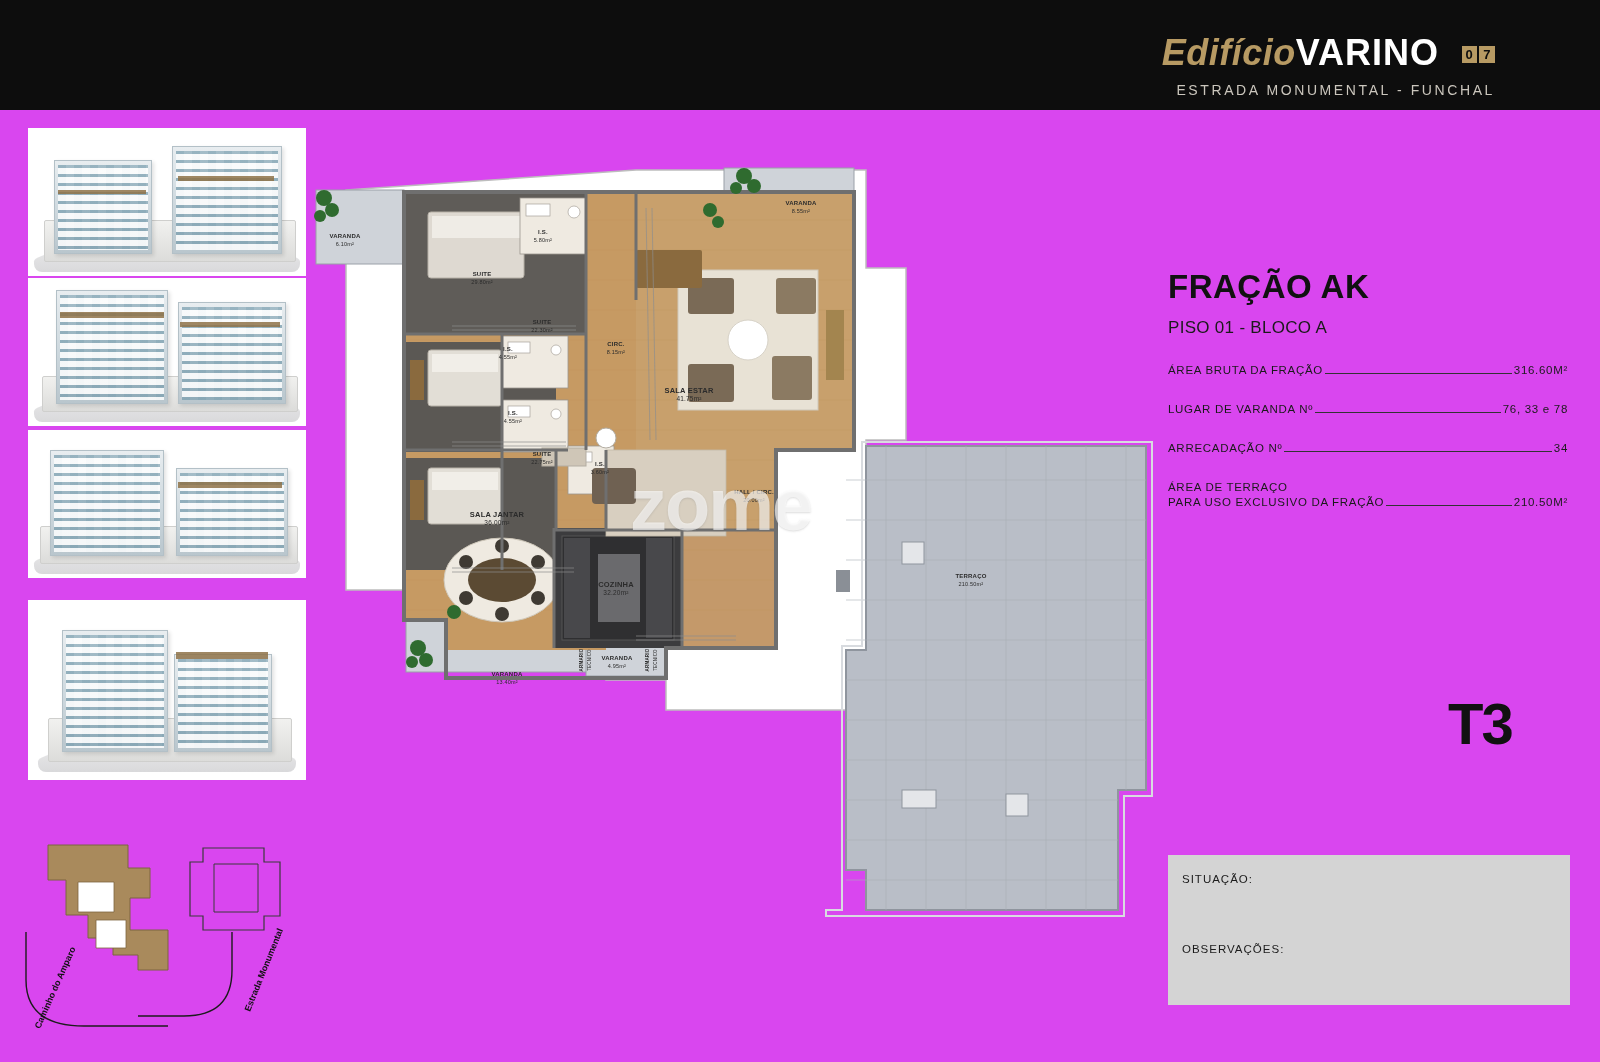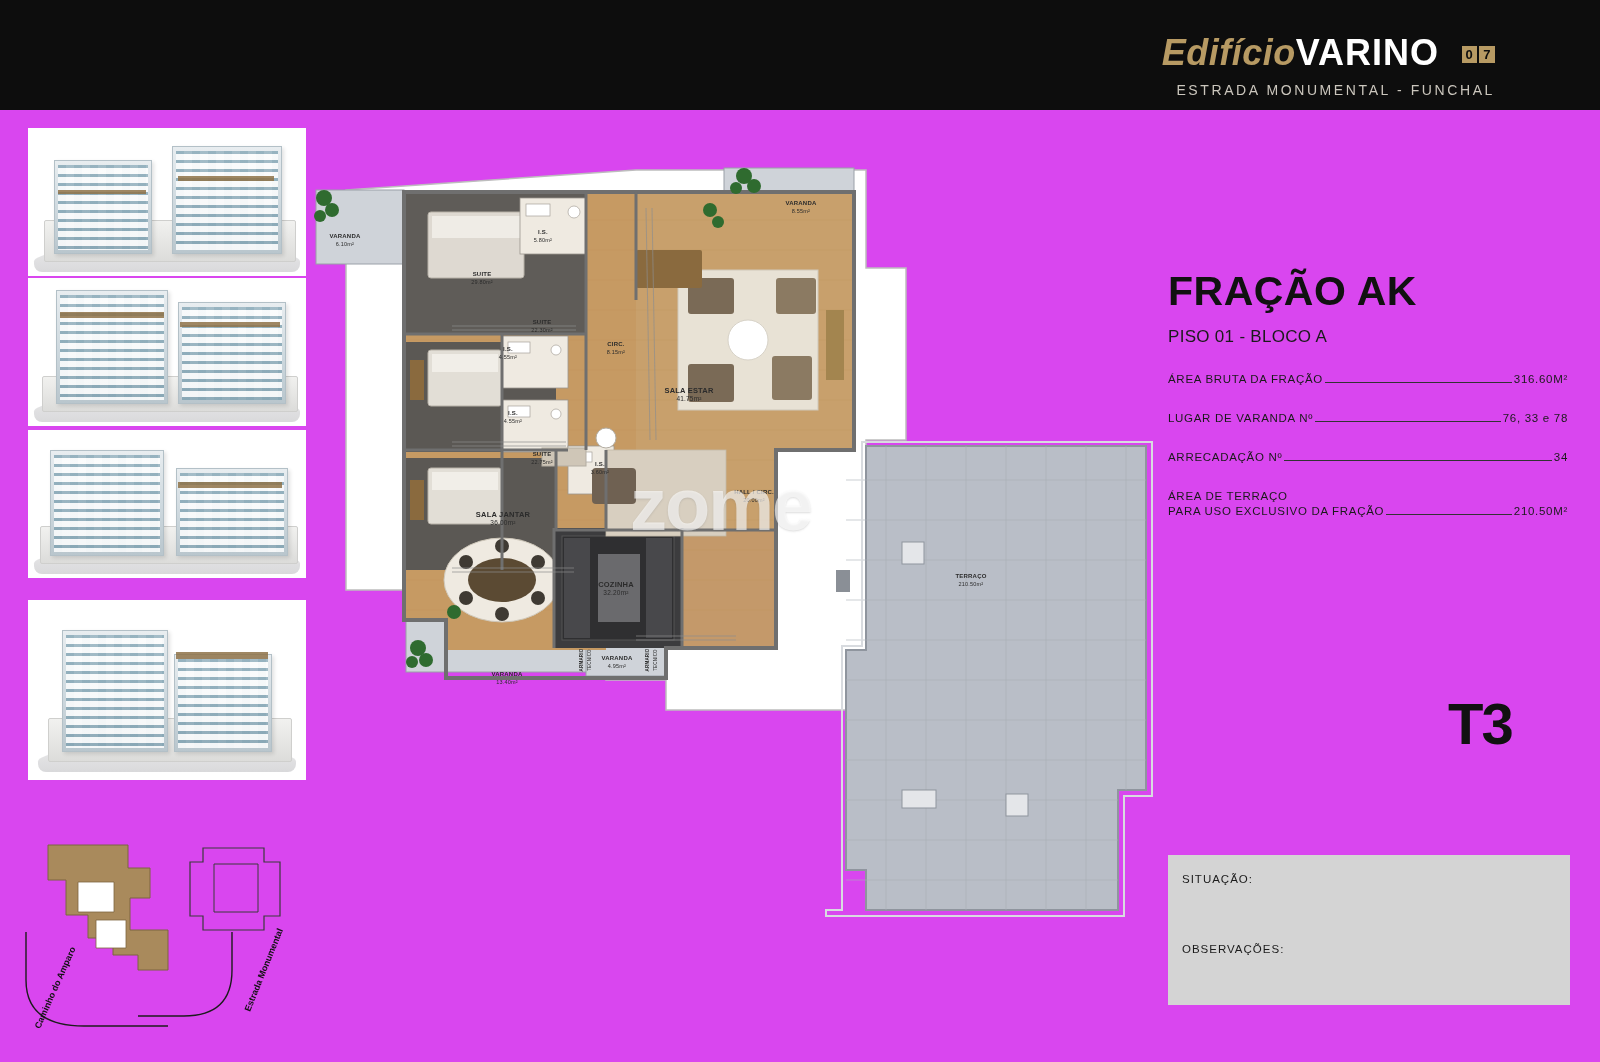--- a/index.html
+++ b/index.html
@@ -156,21 +156,21 @@
   }
 
   
   #info {
     position: absolute;
     left: 1168px;
     top: 150px;
     width: 400px;
   }
   #fracao-title {
-    font-size: 41px;
+    font-size: 33px;
     font-weight: bold;
     letter-spacing: 0.5px;
     color: #111;
     margin: 118px 0 0 0;
   }
   #fracao-sub {
     font-size: 17px;
     color: #1a1a1a;
     letter-spacing: 0.3px;
     margin-top: 12px;
@@ -541,21 +541,21 @@
         <div class="ra">41.75m²</div>
       </div>
     <div class="rlabel" style="left:294px; top:318px;">
         <div class="rn">I.S.</div>
         <div class="ra">3.60m²</div>
       </div>
     <div class="rlabel" style="left:448px; top:346px;">
         <div class="rn">HALL / CIRC.</div>
         <div class="ra">20.00m²</div>
       </div>
-    <div class="rlabel big" style="left:197px; top:368px;">
+    <div class="rlabel big" style="left:191px; top:368px;">
         <div class="rn">SALA JANTAR</div>
         <div class="ra">36.00m²</div>
       </div>
     <div class="rlabel big" style="left:310px; top:438px;">
         <div class="rn">COZINHA</div>
         <div class="ra">32.20m²</div>
       </div>
     <div class="rlabel" style="left:311px; top:512px;">
         <div class="rn">VARANDA</div>
         <div class="ra">4.95m²</div>

